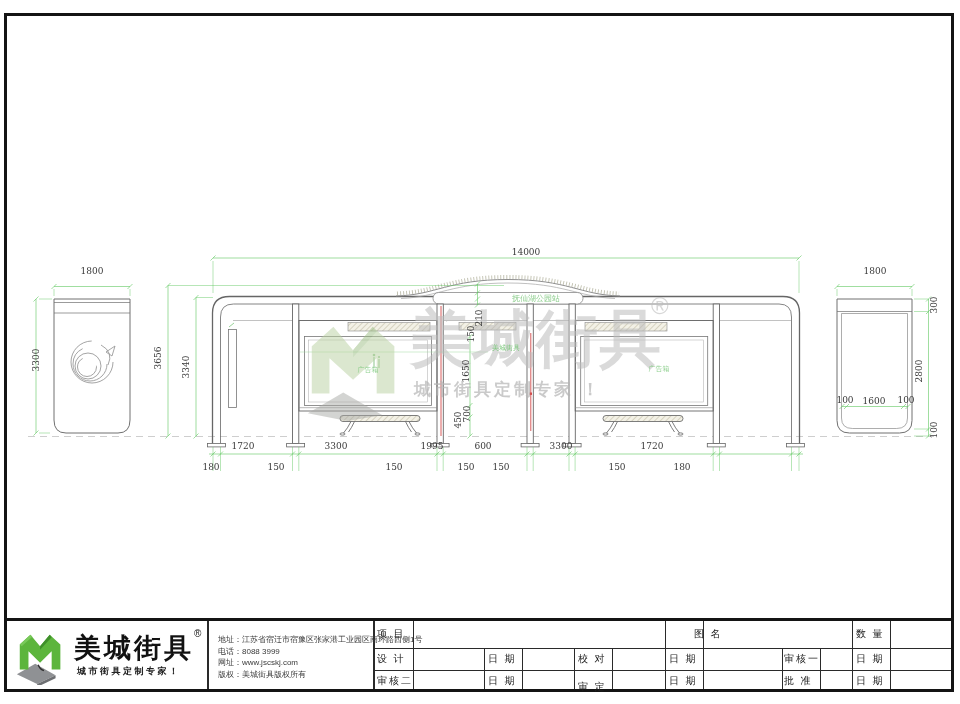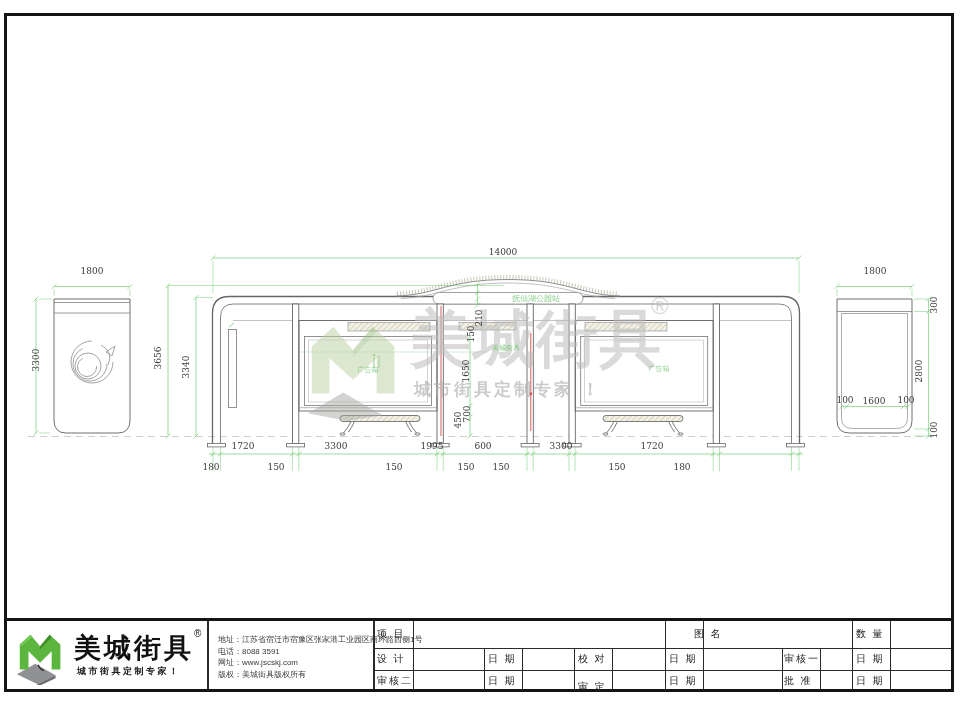--- a/index.html
+++ b/index.html
@@ -269,21 +269,21 @@
   <div class="wm-slogan">城市街具定制专家 ！</div>
 
   <span class="glabel roofsign" style="left:536px;top:298px">抚仙湖公园站</span>
   <span class="glabel" style="left:506px;top:348px">美城街具</span>
   <span class="glabel" style="left:368px;top:370px;opacity:.85">广告箱</span>
   <span class="glabel" style="left:659px;top:369px;opacity:.85">广告箱</span>
 
   <span class="dim" style="left:92px;top:271px">1800</span>
   <span class="dimv" style="left:36px;top:360px">3300</span>
 
-  <span class="dim" style="left:503px;top:252px">14000</span>
+  <span class="dim" style="left:526px;top:252px">14000</span>
   <span class="dimv" style="left:158px;top:358px">3656</span>
   <span class="dimv" style="left:186px;top:367px">3340</span>
 
   <span class="dimv" style="left:479px;top:318px">210</span>
   <span class="dimv" style="left:471px;top:334px">150</span>
   <span class="dimv" style="left:466px;top:371px">1650</span>
   <span class="dimv" style="left:467px;top:414px">700</span>
   <span class="dimv" style="left:458px;top:420px">450</span>
 
   <span class="dim" style="left:243px;top:446px">1720</span>
@@ -321,21 +321,21 @@
       <path d="M56 38 L76 14 L80 19 L56 45 Z" fill="#3f8f2b"></path>
       <path d="M14 34 L36 14 L40 18 L18 38 Z" fill="#79c95a"></path>
       <path d="M52 76 q4 10 12 12" stroke="#2f2f2f" stroke-width="3" fill="none"></path>
     </svg>
     <div class="tb-brand">美城街具</div>
     <div class="tb-reg">®</div>
     <div class="tb-slogan">城市街具定制专家！</div>
 
     <div class="tb-info">
       <div><span>地址：</span><span>江苏省宿迁市宿豫区张家港工业园区南环路西侧1号</span></div>
-      <div><span>电话：</span><span>8088 3591</span></div>
+      <div><span>电话：</span><span>8088 3999</span></div>
       <div><span>网址：</span><span>www.jscskj.com</span></div>
       <div><span>版权：</span><span>美城街具版权所有</span></div>
     </div>
 
     <div class="tb-line" style="left:373px;top:648px;width:578px;height:1px"></div>
     <div class="tb-line" style="left:373px;top:670px;width:578px;height:1px"></div>
     <div class="tb-line" style="left:413px;top:620.5px;width:1px;height:68.5px"></div>
     <div class="tb-line" style="left:665px;top:620.5px;width:1px;height:68.5px"></div>
     <div class="tb-line" style="left:703px;top:620.5px;width:1px;height:68.5px"></div>
     <div class="tb-line" style="left:852px;top:620.5px;width:1px;height:68.5px"></div>

